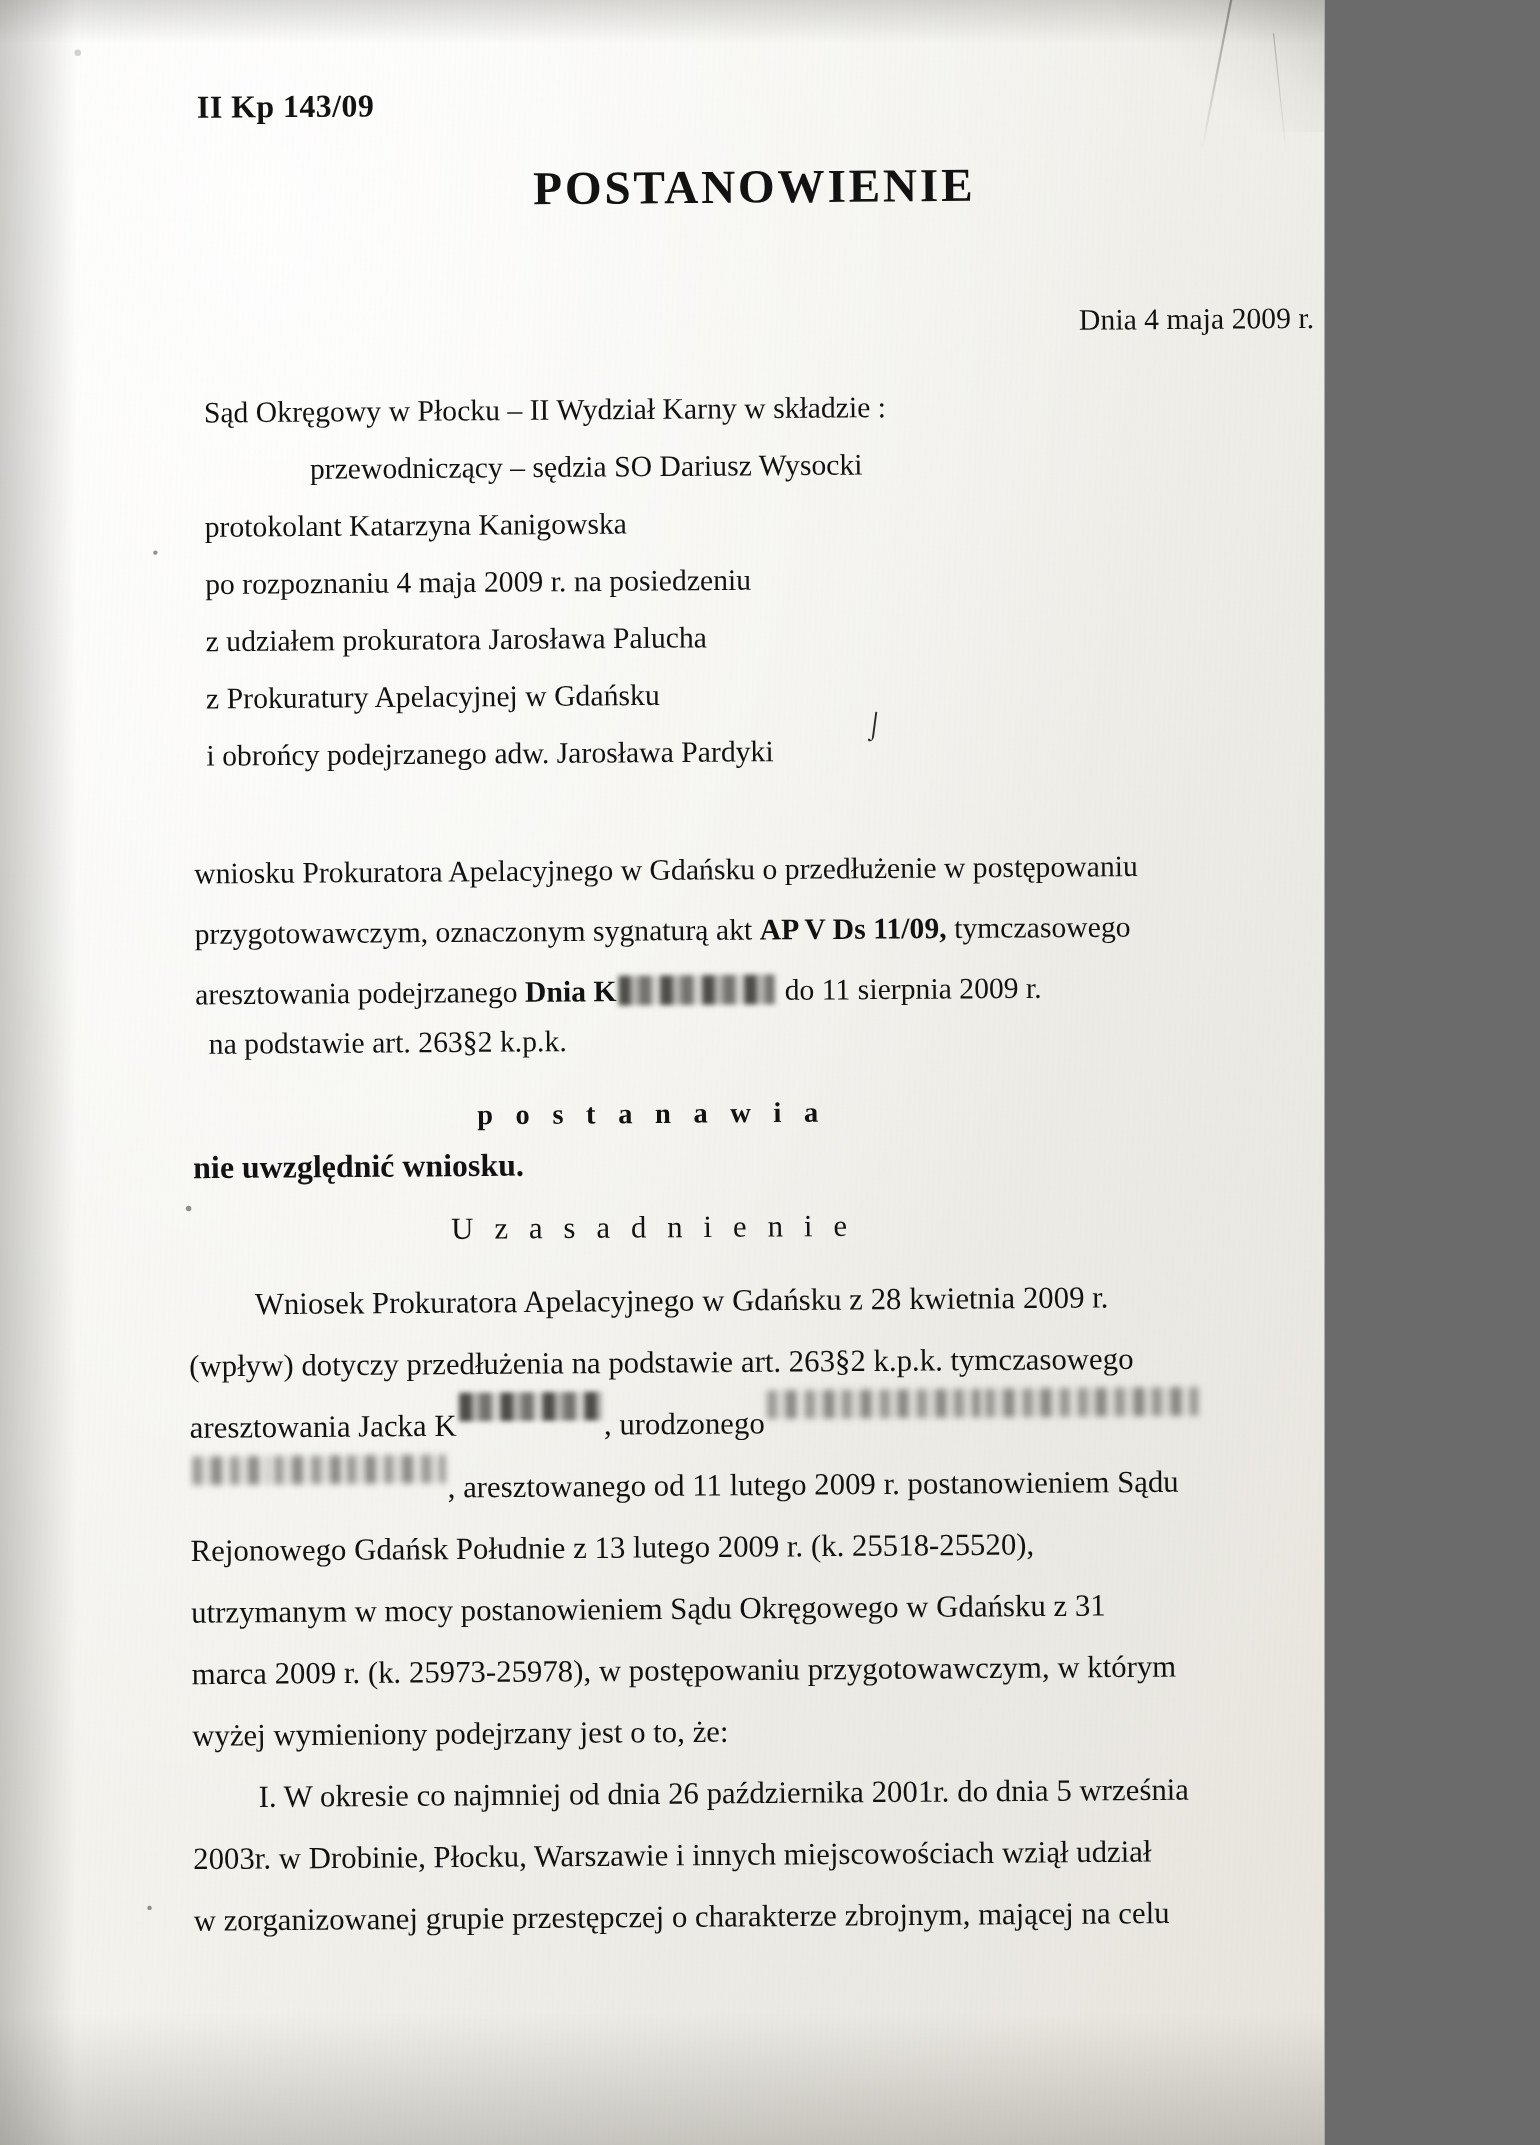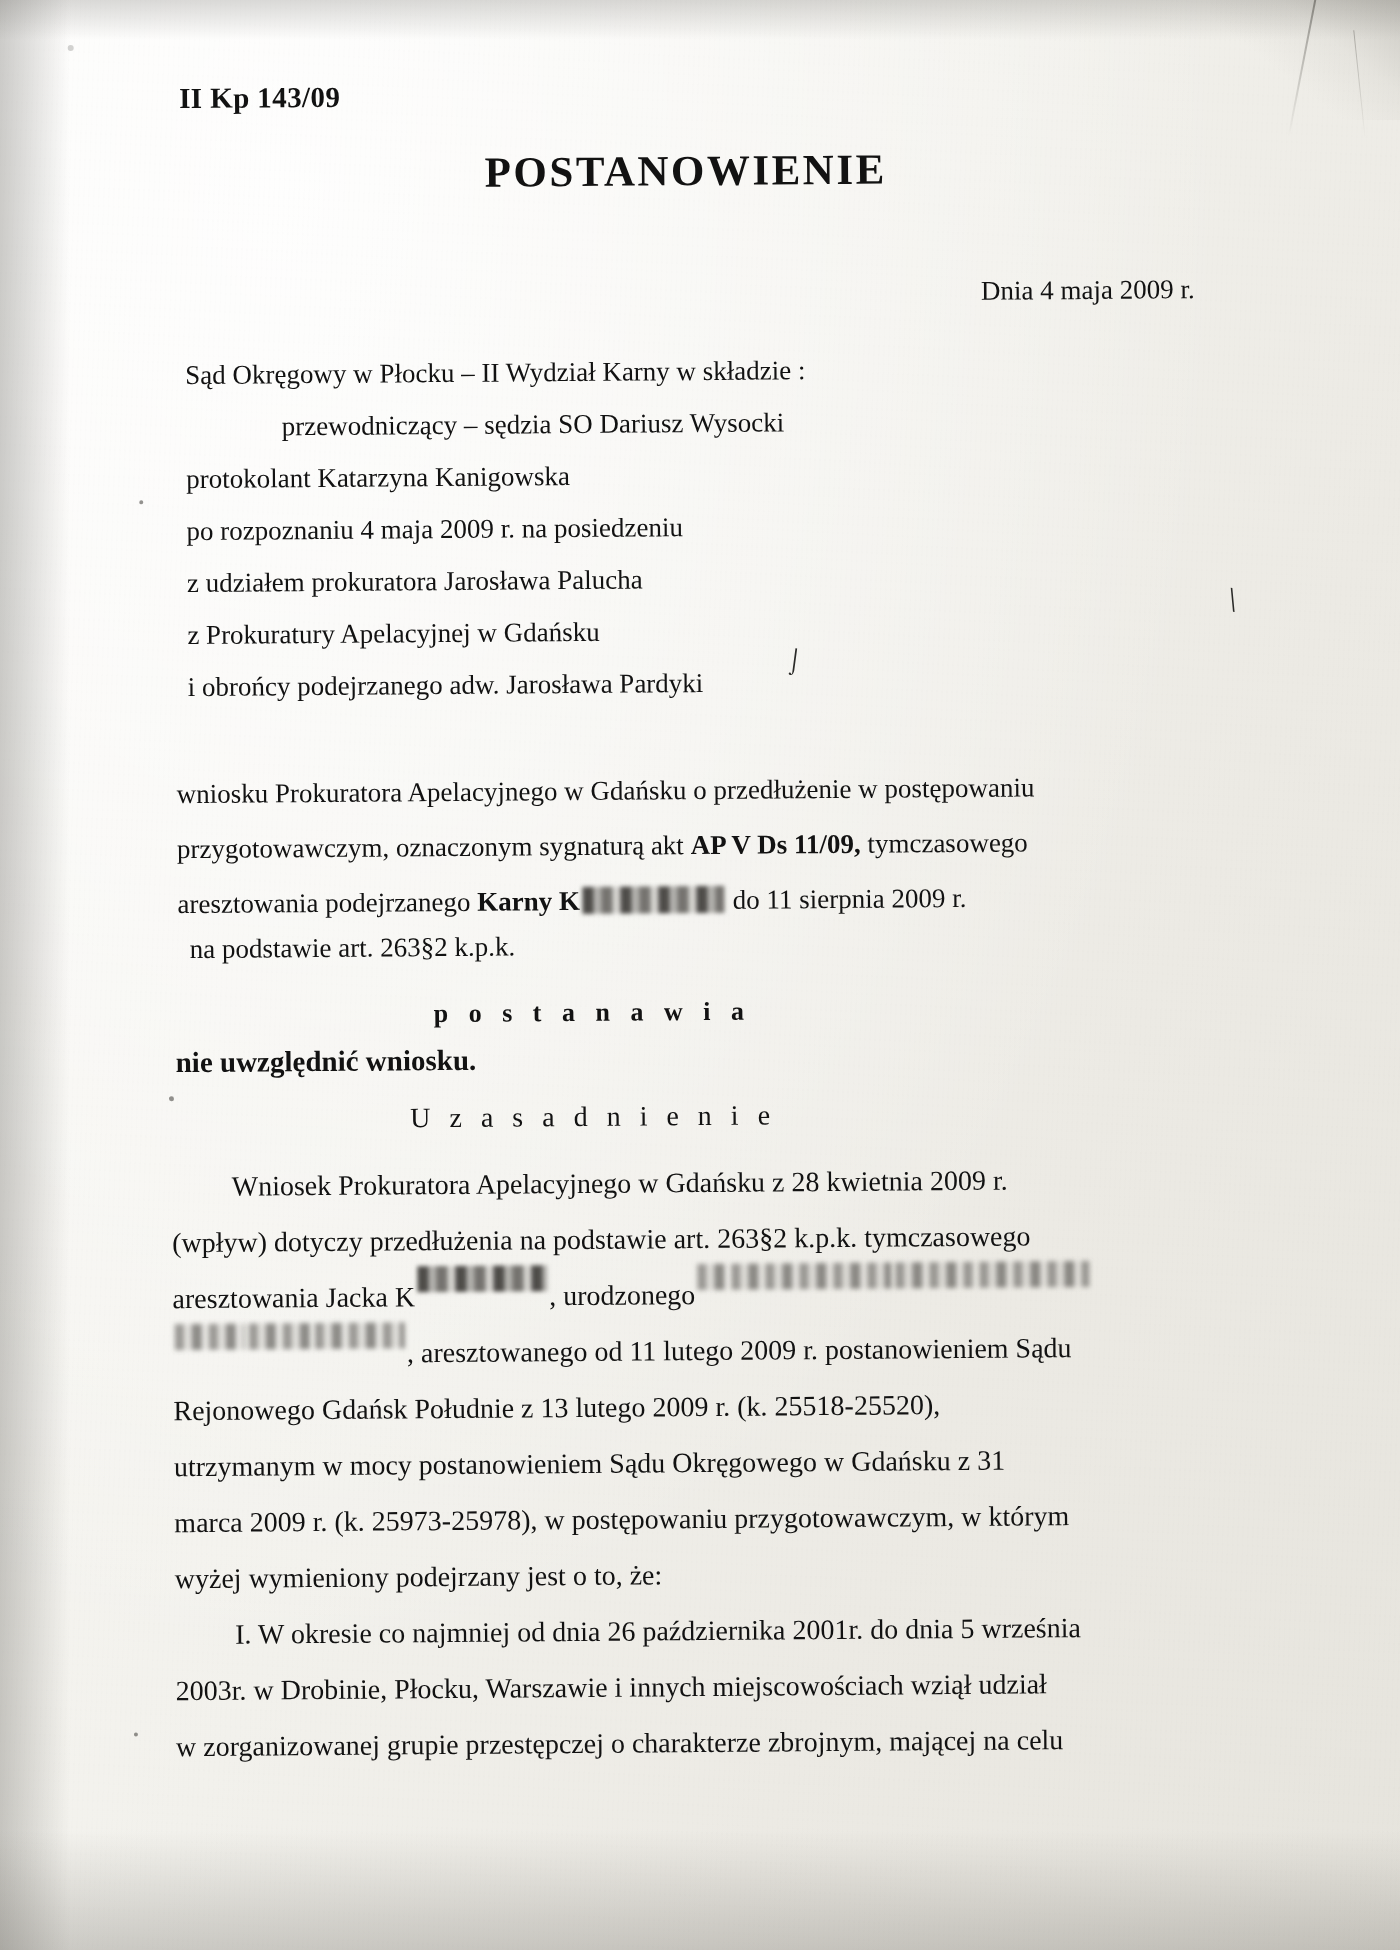--- a/index.html
+++ b/index.html
@@ -2,21 +2,21 @@
 <html><head>
 <meta charset="utf-8">
 <style>
   html, body {
     margin: 0;
     padding: 0;
     background: #6b6b6b;
   }
   #page {
     position: relative;
-    width: 1400px;
+    width: 1204px;
     height: 1950px;
     background: #f4f3ef;
     overflow: hidden;
     font-family: "Liberation Serif", "DejaVu Serif", serif;
     color: #121212;
   }
   
   #paper-texture {
     position: absolute;
     inset: 0;
@@ -241,21 +241,21 @@
       <div class="ln">z Prokuratury Apelacyjnej w Gdańsku</div>
       <div class="ln">i obrońcy podejrzanego adw. Jarosława Pardyki</div>
     </div>
 
     <div class="motion">
       <div class="ln">wniosku Prokuratora Apelacyjnego w Gdańsku o przedłużenie w postępowaniu</div>
       <div class="ln">
         <span>przygotowawczym, oznaczonym sygnaturą akt </span><b>AP V Ds 11/09,</b><span> tymczasowego</span>
       </div>
       <div class="ln">
-        <span>aresztowania podejrzanego </span><b>Karny K</b><span class="redact" style="width:142px;height:27px;"></span><span> do 11 sierpnia 2009 r.</span>
+        <span>aresztowania podejrzanego </span><b>Dnia K</b><span class="redact" style="width:142px;height:27px;"></span><span> do 11 sierpnia 2009 r.</span>
       </div>
     </div>
 
     <div class="art-line">na podstawie art. 263§2 k.p.k.</div>
 
     <div class="ruling-word">p o s t a n a w i a</div>
     <div class="ruling-text">nie uwzględnić wniosku.</div>
 
     <div class="reasons-word">U z a s a d n i e n i e</div>
 

